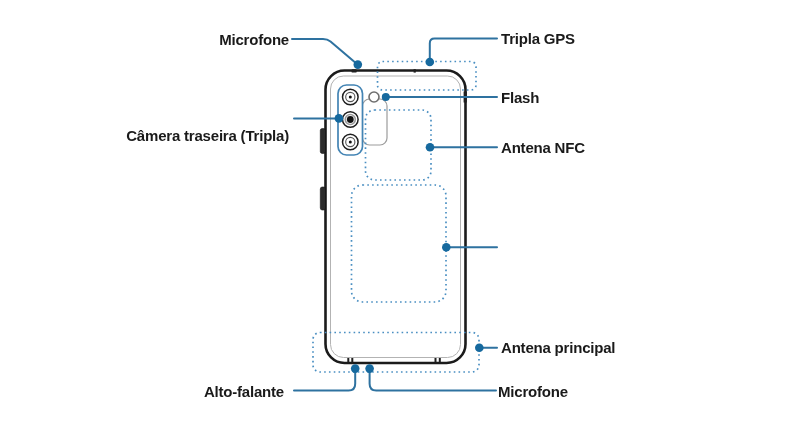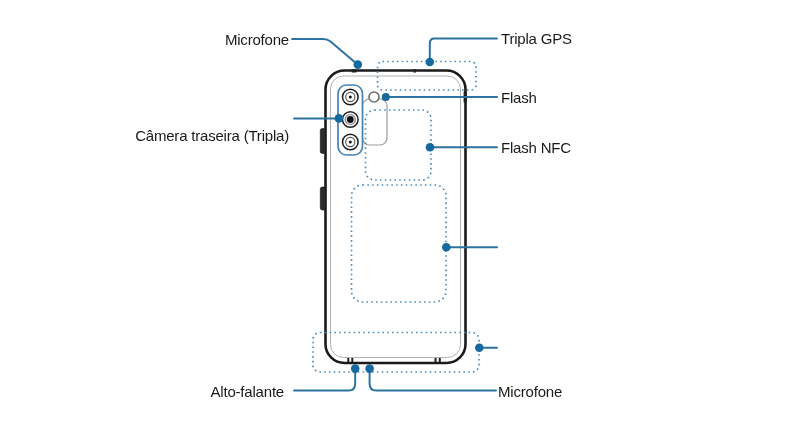--- a/index.html
+++ b/index.html
@@ -16,21 +16,21 @@
     overflow: hidden;
   }
   #diagram-svg {
     position: absolute;
     left: 0;
     top: 0;
   }
   .label {
     position: absolute;
     font-size: 15px;
-    font-weight: 400;
+    font-weight: 700;
     line-height: 19px;
     letter-spacing: -0.2px;
     color: var(--text, #1a1a1a);
     white-space: nowrap;
   }
   .label.right-align { text-align: right; }
 
   
   .phone-outer {
     fill: #ffffff;
@@ -145,21 +145,22 @@
   </svg>
 
   <div class="label right-align" style="right:511px; top:29.5px;">Microfone</div>
 
   <div class="label" style="left:501px; top:29px;">Tripla GPS</div>
 
   <div class="label" style="left:501px; top:87.5px;">Flash</div>
 
   <div class="label right-align" style="right:511px; top:126px;text-align:center;">Câmera traseira (Tripla)</div>
 
-  <div class="label" style="left:501px; top:138px;">Flash NFC</div>
+  <div class="label" style="left:501px; top:138px;">Antena NFC</div>
 
 
+  <div class="label" style="left:501px; top:338px;">Antena principal</div>
 
   <div class="label right-align" style="right:516px; top:381.5px;">Alto-falante</div>
 
   <div class="label" style="left:498px; top:381.5px;">Microfone</div>
 
 </div>
 
 </body></html>

